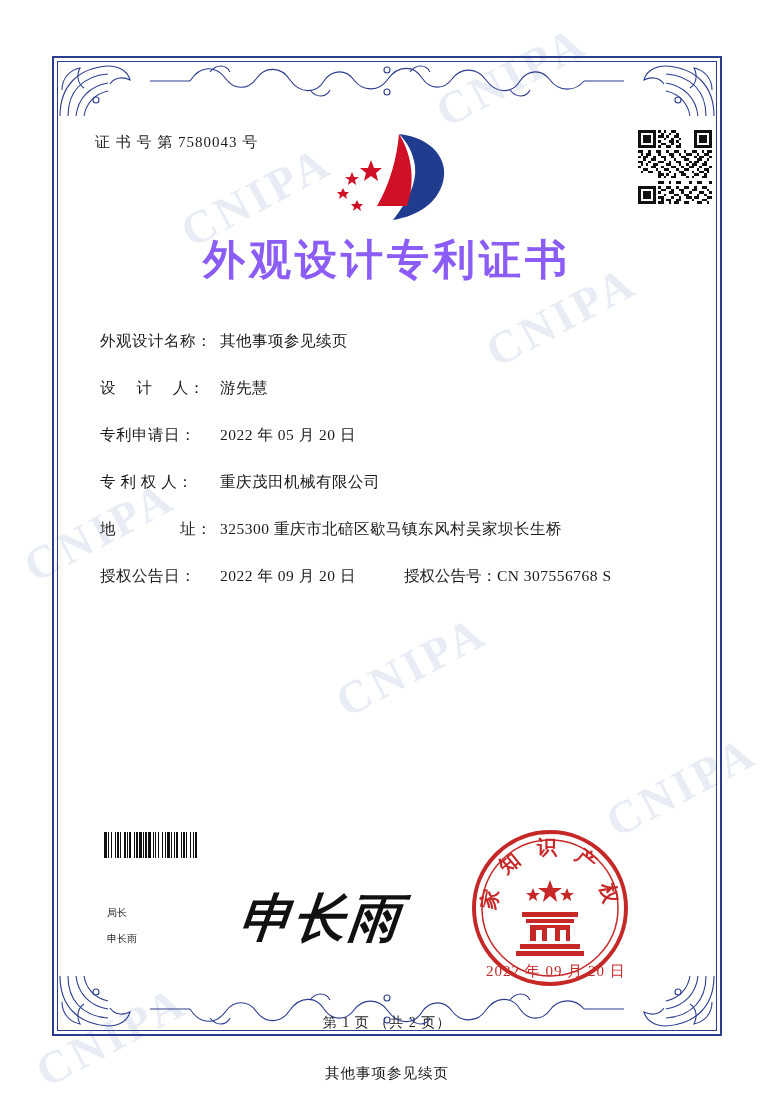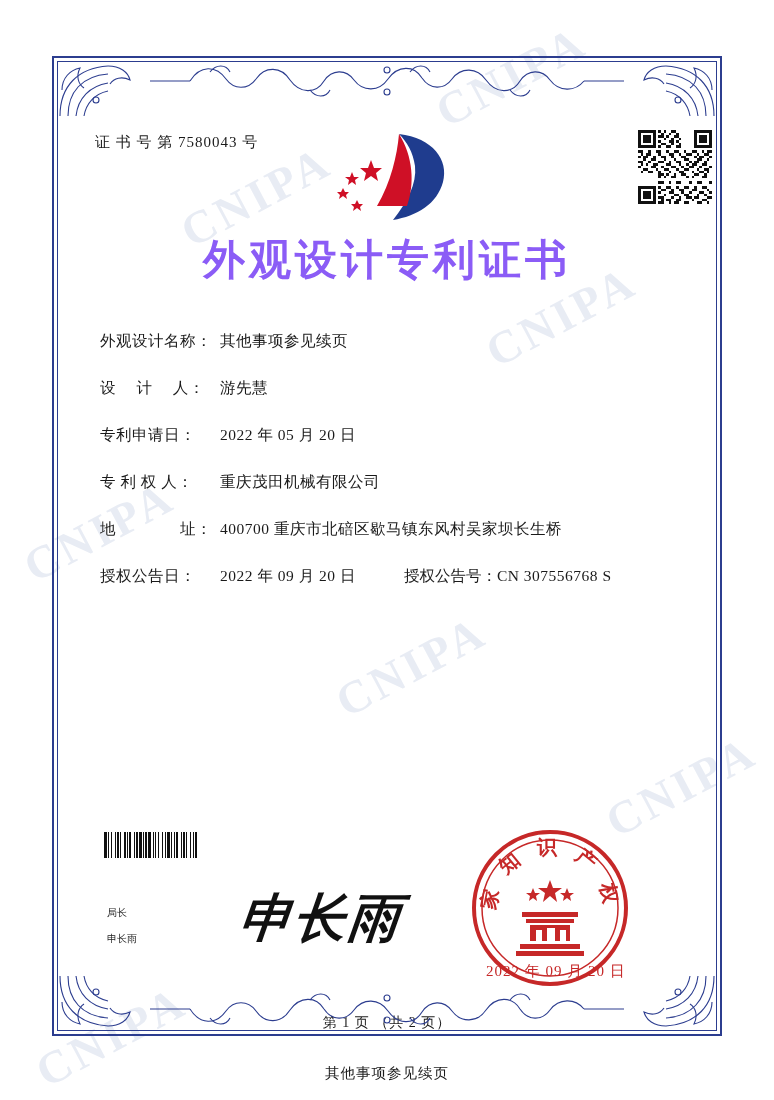--- a/index.html
+++ b/index.html
@@ -510,21 +510,21 @@
     <div class="frow">
       <span class="flabel">设　 计　 人：</span><span class="fvalue">游先慧</span>
     </div>
     <div class="frow">
       <span class="flabel">专利申请日：</span><span class="fvalue">2022 年 05 月 20 日</span>
     </div>
     <div class="frow">
       <span class="flabel">专 利 权 人：</span><span class="fvalue">重庆茂田机械有限公司</span>
     </div>
     <div class="frow">
-      <span class="flabel">地　　　　址：</span><span class="fvalue">400700 重庆市北碚区歇马镇东风村吴家坝长生桥</span>
+      <span class="flabel">地　　　　址：</span><span class="fvalue">325300 重庆市北碚区歇马镇东风村吴家坝长生桥</span>
     </div>
     <div class="frow dual">
       <span class="flabel">授权公告日：</span><span class="fvalue">2022 年 09 月 20 日</span><span class="flabel2">授权公告号：</span><span class="fvalue">CN 307556768 S</span>
     </div>
   </div>
 
 
   <div class="barcode" id="barcode"><i style="width:3px"></i><i style="width:1px;background:transparent"></i><i style="width:1px"></i><i style="width:2px;background:transparent"></i><i style="width:1px"></i><i style="width:3px;background:transparent"></i><i style="width:1px"></i><i style="width:1px;background:transparent"></i><i style="width:2px"></i><i style="width:1px;background:transparent"></i><i style="width:1px"></i><i style="width:3px;background:transparent"></i><i style="width:2px"></i><i style="width:1px;background:transparent"></i><i style="width:1px"></i><i style="width:1px;background:transparent"></i><i style="width:2px"></i><i style="width:3px;background:transparent"></i><i style="width:1px"></i><i style="width:1px;background:transparent"></i><i style="width:2px"></i><i style="width:1px;background:transparent"></i><i style="width:3px"></i><i style="width:1px;background:transparent"></i><i style="width:1px"></i><i style="width:1px;background:transparent"></i><i style="width:2px"></i><i style="width:1px;background:transparent"></i><i style="width:3px"></i><i style="width:2px;background:transparent"></i><i style="width:1px"></i><i style="width:1px;background:transparent"></i><i style="width:1px"></i><i style="width:2px;background:transparent"></i><i style="width:1px"></i><i style="width:3px;background:transparent"></i><i style="width:1px"></i><i style="width:2px;background:transparent"></i><i style="width:1px"></i><i style="width:1px;background:transparent"></i><i style="width:3px"></i><i style="width:1px;background:transparent"></i><i style="width:1px"></i><i style="width:2px;background:transparent"></i><i style="width:1px"></i><i style="width:1px;background:transparent"></i><i style="width:2px"></i><i style="width:3px;background:transparent"></i><i style="width:1px"></i><i style="width:1px;background:transparent"></i><i style="width:2px"></i><i style="width:1px;background:transparent"></i><i style="width:1px"></i><i style="width:3px;background:transparent"></i><i style="width:1px"></i><i style="width:2px;background:transparent"></i><i style="width:1px"></i><i style="width:1px;background:transparent"></i><i style="width:2px"></i><i style="width:1px;background:transparent"></i></div>
 
   <div class="sig-labels">

